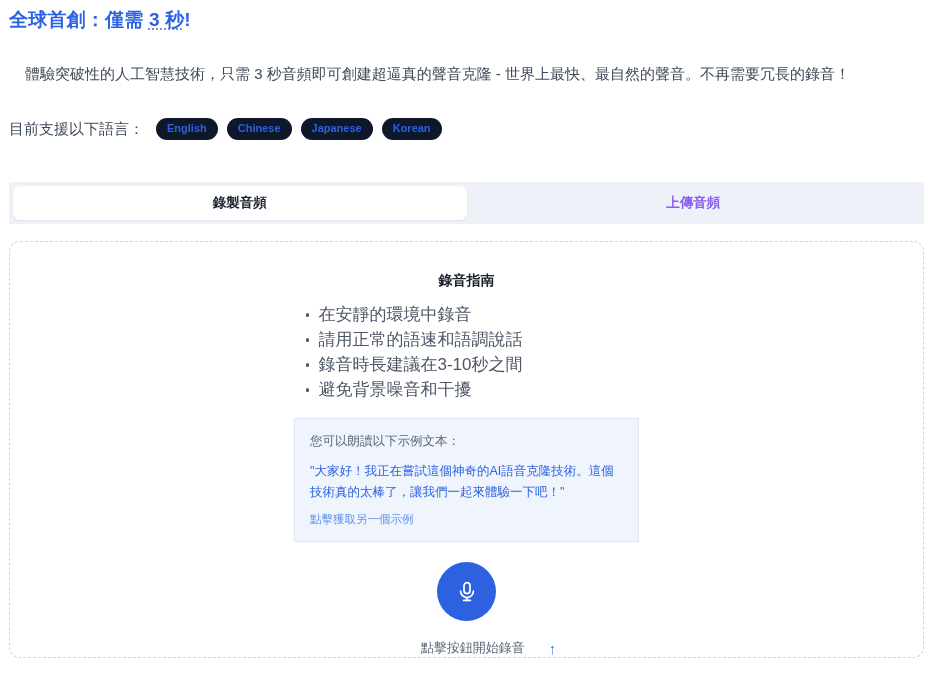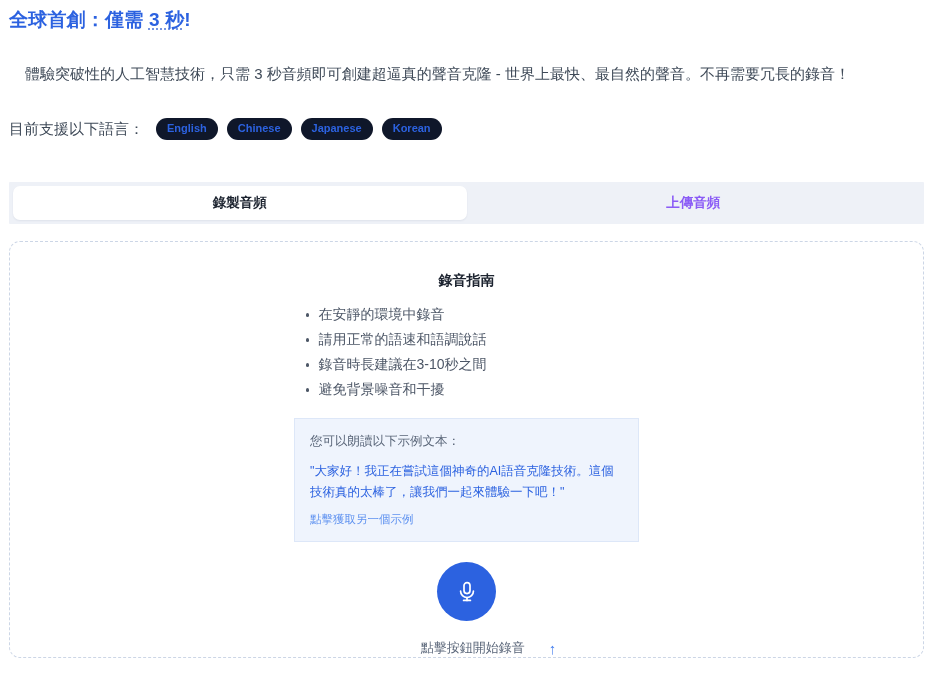--- a/index.html
+++ b/index.html
@@ -124,21 +124,21 @@
   }
 
   .guide-list {
     margin: 0;
     padding: 0;
     list-style: none;
     width: 330px;
   }
   .guide-list li {
     position: relative;
-    font-size: 14px;
+    font-size: 17px;
     color: #4d5767;
     line-height: 25px;
     padding-left: 17px;
   }
   .guide-list li::before {
     content: "";
     position: absolute;
     left: 4px;
     top: 11px;
     width: 3.5px;

